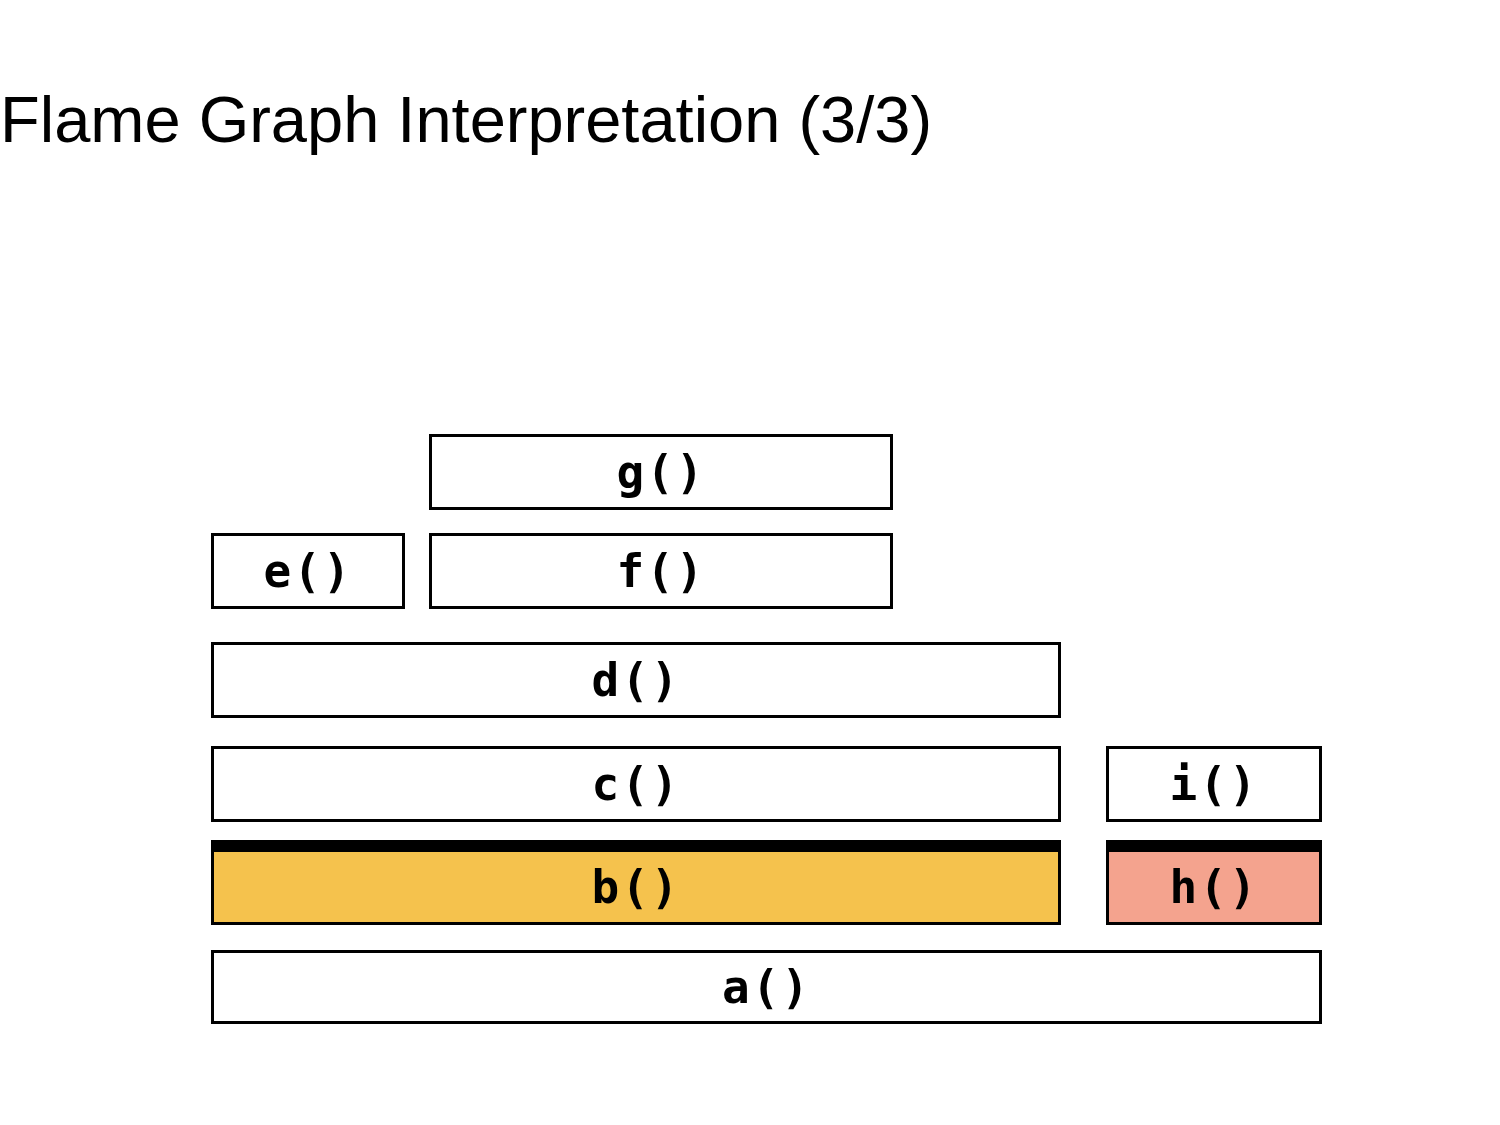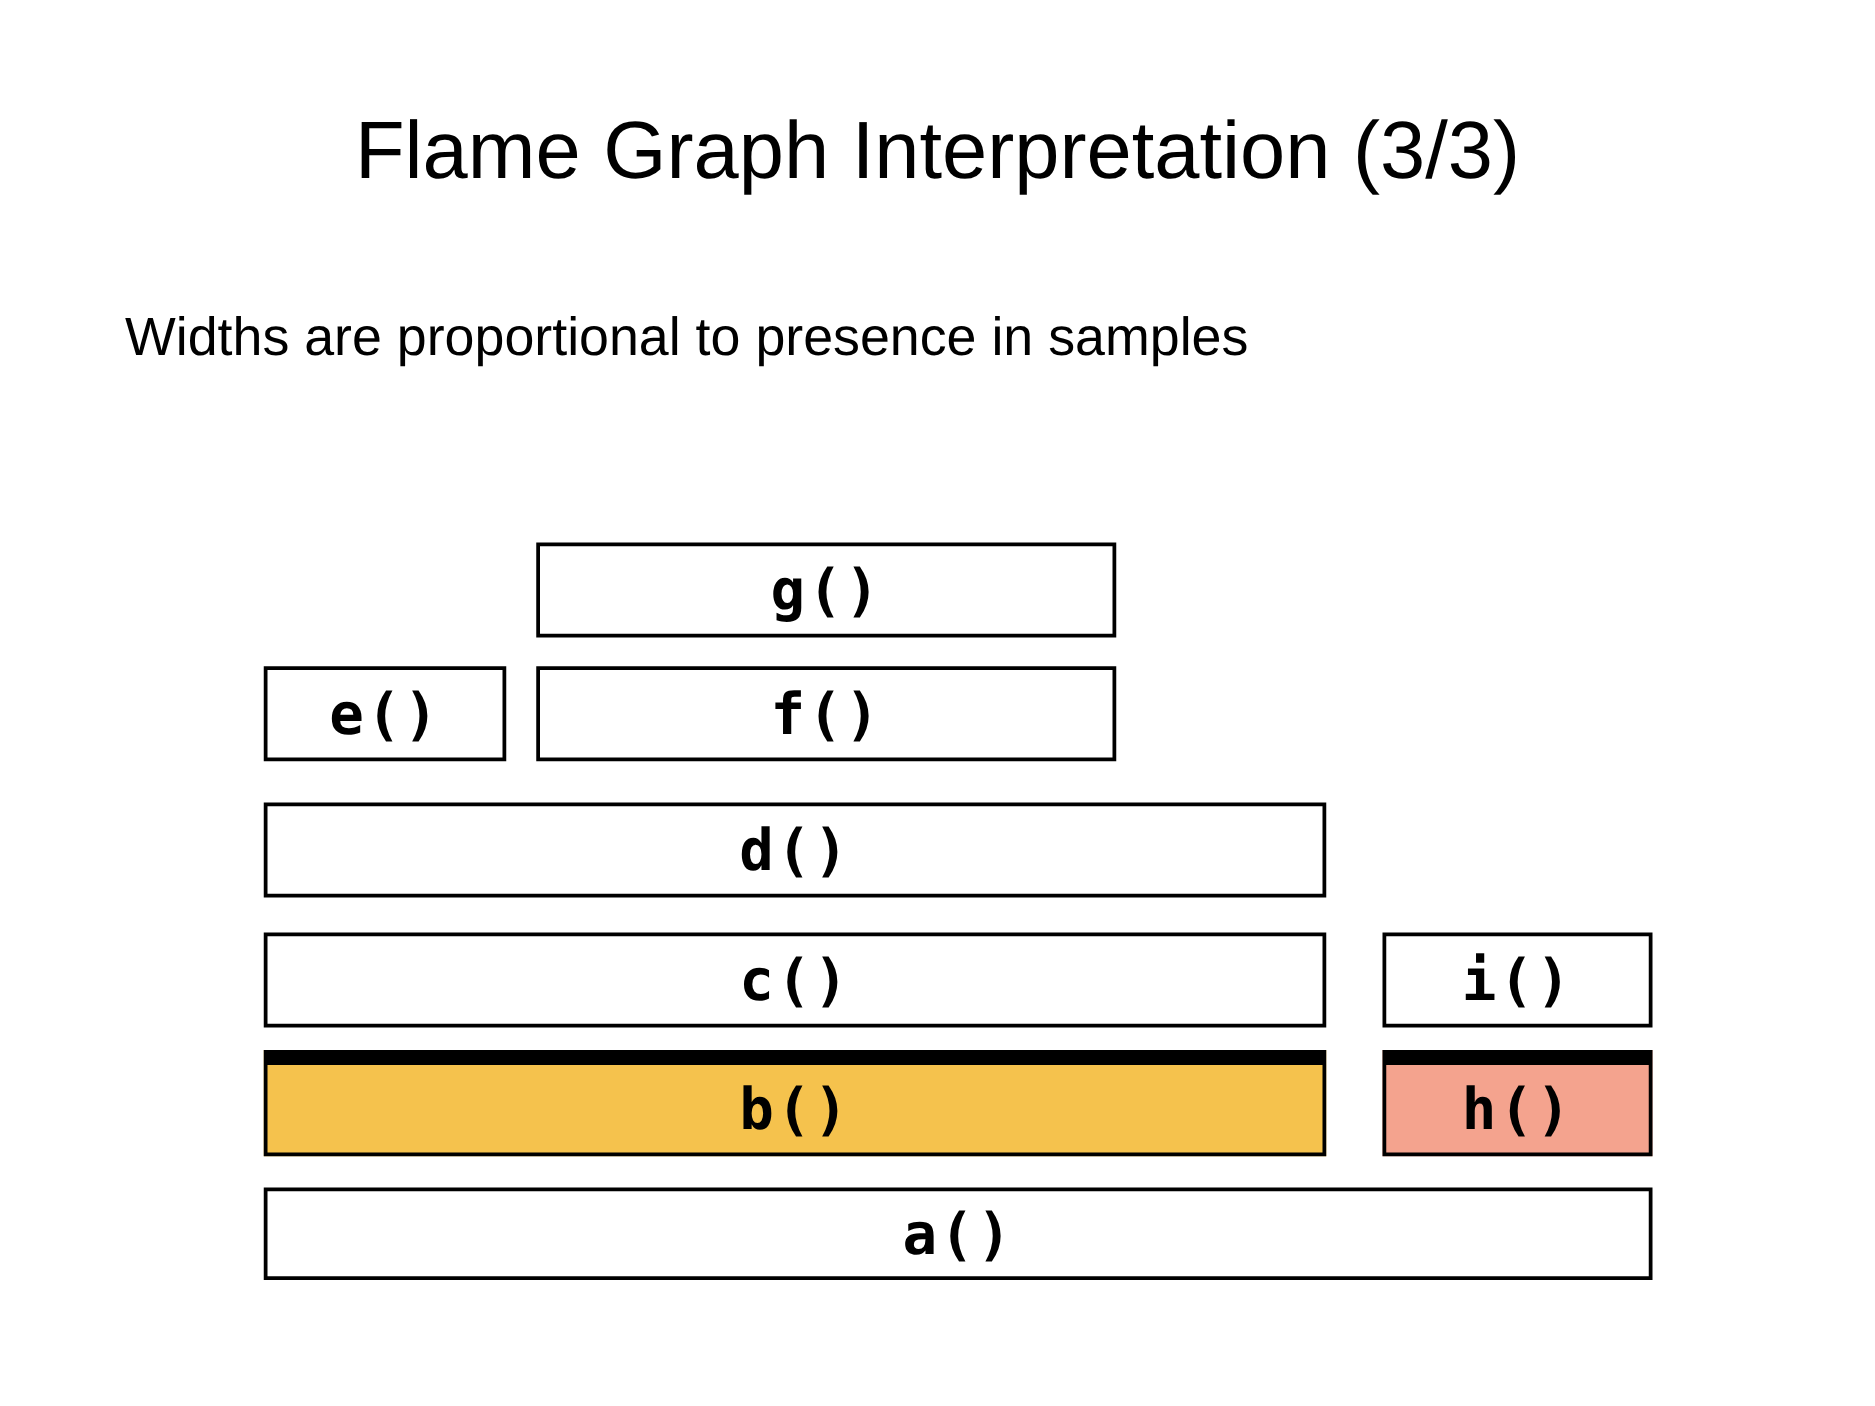--- a/index.html
+++ b/index.html
@@ -14,21 +14,20 @@
     background: #ffffff;
     overflow: hidden;
     font-family: "Liberation Sans", sans-serif;
     color: #000000;
   }
   .slide-title {
     position: absolute;
     left: 0;
     top: 84px;
     width: 1500px;
-    text-align: center;
     font-size: 65px;
     line-height: 1.1;
     font-weight: 400;
     white-space: nowrap;
   }
   .body-line {
     position: absolute;
     left: 100px;
     font-size: 43px;
     line-height: 1.1;
@@ -63,21 +62,20 @@
     color: #000000;
     white-space: nowrap;
   }
 </style>
 </head>
 <body>
 
 <div class="slide">
   <div class="slide-title">Flame Graph Interpretation (3/3)</div>
 
-  <div class="body-line body-line-1">Widths are proportional to presence in samples</div>
 
 
   <div class="flame-graph">
       <div class="frame" style="left: 211px; top: 950px; width: 1111px; height: 74px; background: rgb(255, 255, 255); border-color: rgb(0, 0, 0);">
         <span class="frame-label">a()</span>
       </div>
       <div class="frame highlighted" style="left: 211px; top: 840px; width: 850px; height: 85px; background: rgb(245, 194, 77); border-color: rgb(0, 0, 0);">
         <span class="frame-label">b()</span>
       </div>
       <div class="frame highlighted" style="left: 1106px; top: 840px; width: 216px; height: 85px; background: rgb(244, 163, 142); border-color: rgb(0, 0, 0);">

